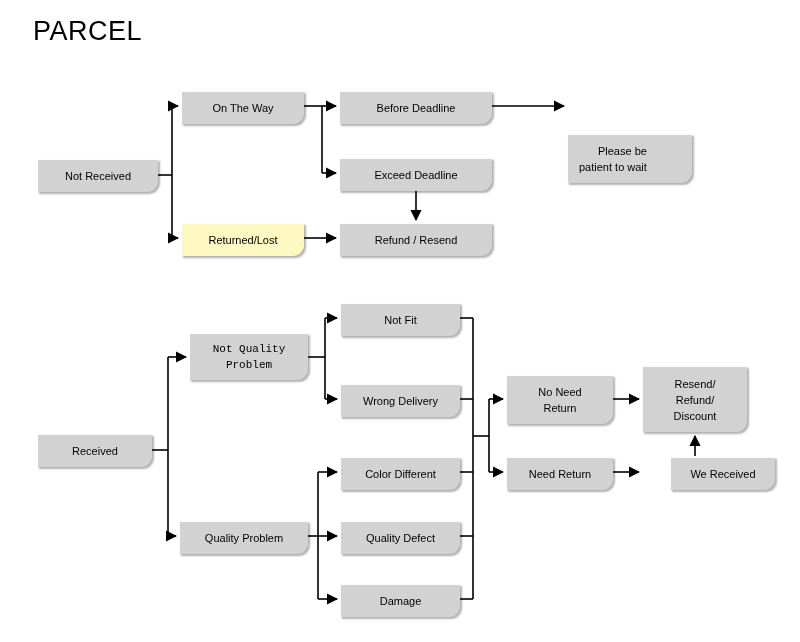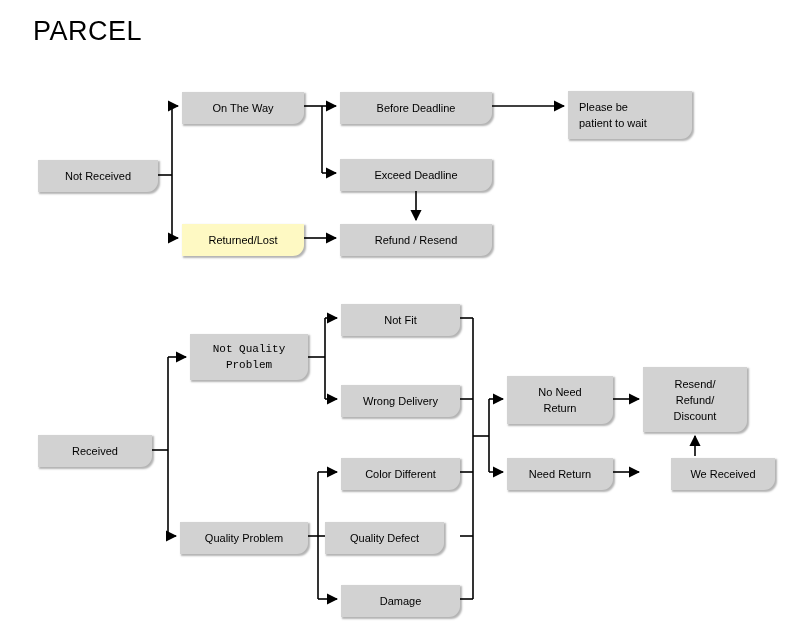--- a/index.html
+++ b/index.html
@@ -48,22 +48,23 @@
     display: flex;
     align-items: center;
     justify-content: center;
     text-align: center;
     padding: 16px 8px;
     box-shadow: 1.5px 1.5px 2px rgba(0,0,0,0.30);
     white-space: pre-line;
   }
   .node.left-align {
     justify-content: flex-start;
-    text-align: left;
+    text-align: right;
     padding-left: 11px;
+    margin-top: 44px;
   }
 </style>
 </head>
 <body>
 
 <div id="stage" style="background: rgb(255, 255, 255);">
 
   <div id="title">PARCEL</div>
 
   <svg id="wires" viewBox="0 0 800 642" width="800" height="642" xmlns="http://www.w3.org/2000/svg">
@@ -137,21 +138,21 @@
 patient to wait</div>
 
   <div class="node" style="left: 38px; top: 435px; width: 114px; height: 30px; background: rgb(210, 210, 210); color: rgb(0, 0, 0);">Received</div>
   <div class="node" style="left: 190px; top: 334px; width: 118px; height: 46px; background: rgb(210, 210, 210); color: rgb(0, 0, 0); font-family: Liberation Mono, monospace;">Not Quality
 Problem</div>
   <div class="node" style="left: 180px; top: 522px; width: 128px; height: 28px; background: rgb(210, 210, 210); color: rgb(0, 0, 0);">Quality Problem</div>
 
   <div class="node" style="left: 341px; top: 304px; width: 119px; height: 28px; background: rgb(210, 210, 210); color: rgb(0, 0, 0);">Not Fit</div>
   <div class="node" style="left: 341px; top: 385px; width: 119px; height: 28px; background: rgb(210, 210, 210); color: rgb(0, 0, 0);">Wrong Delivery</div>
   <div class="node" style="left: 341px; top: 458px; width: 119px; height: 28px; background: rgb(210, 210, 210); color: rgb(0, 0, 0);">Color Different</div>
-  <div class="node" style="left: 325px; top: 522px; width: 119px; height: 28px; background: rgb(210, 210, 210); color: rgb(0, 0, 0);">Quality Defect</div>
+  <div class="node" style="left: 341px; top: 522px; width: 119px; height: 28px; background: rgb(210, 210, 210); color: rgb(0, 0, 0);">Quality Defect</div>
   <div class="node" style="left: 341px; top: 585px; width: 119px; height: 28px; background: rgb(210, 210, 210); color: rgb(0, 0, 0);">Damage</div>
 
   <div class="node" style="left: 507px; top: 376px; width: 106px; height: 48px; background: rgb(210, 210, 210); color: rgb(0, 0, 0);">No Need
 Return</div>
   <div class="node" style="left: 507px; top: 458px; width: 106px; height: 28px; background: rgb(210, 210, 210); color: rgb(0, 0, 0);">Need Return</div>
 
   <div class="node" style="left: 643px; top: 367px; width: 104px; height: 65px; background: rgb(210, 210, 210); color: rgb(0, 0, 0);">Resend/
 Refund/
 Discount</div>
   <div class="node" style="left: 643px; top: 458px; width: 104px; height: 28px; background: rgb(210, 210, 210); color: rgb(0, 0, 0); margin-left: 28px;">We Received</div>

